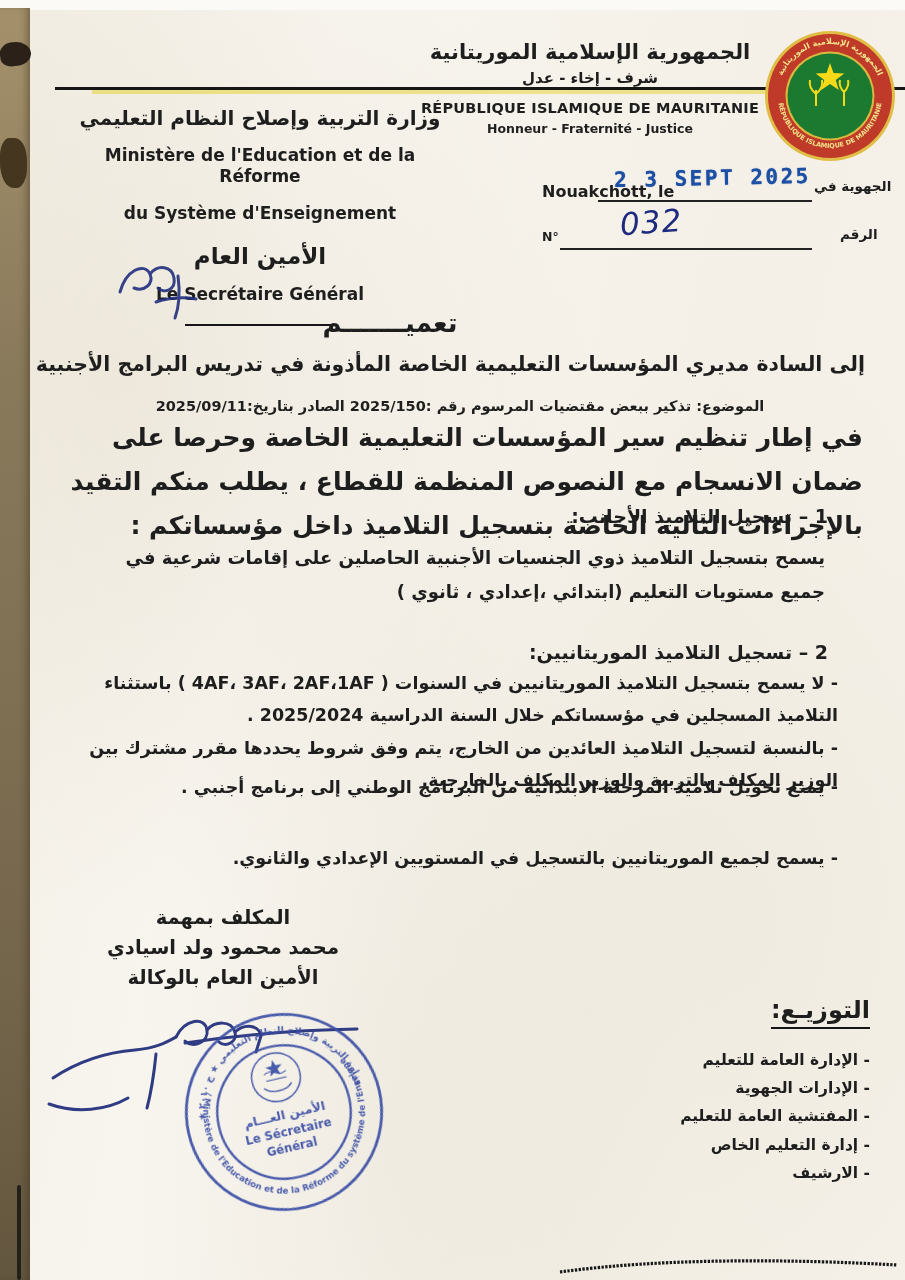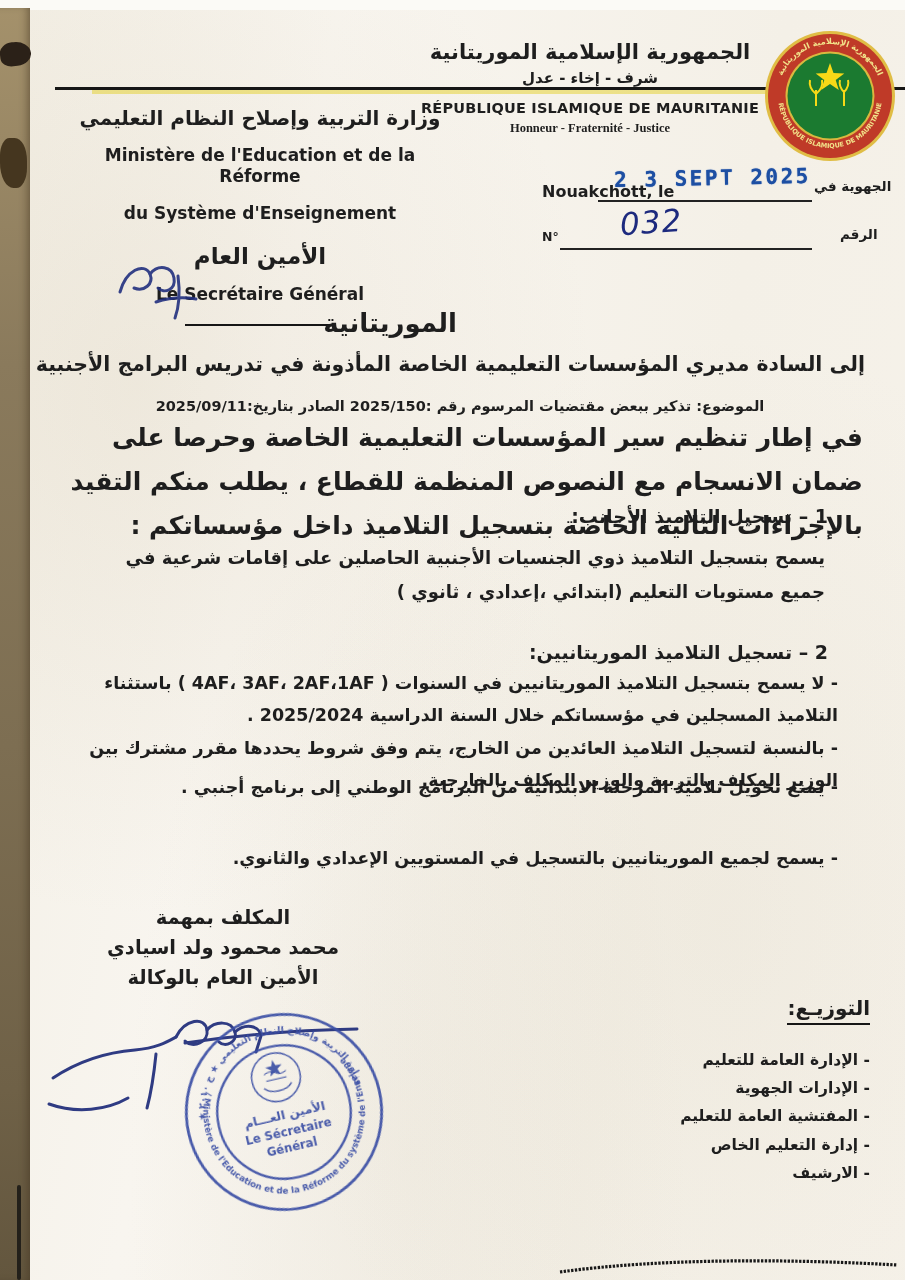--- a/index.html
+++ b/index.html
@@ -24,21 +24,21 @@
     box-shadow:inset -6px 0 8px -4px rgba(60,48,30,.55);}
   .edge-tear1{left:0;top:42px;width:31px;height:24px;background:#2b2118;border-radius:45% 55% 50% 40%;transform:rotate(-7deg);}
   .edge-tear2{left:0;top:138px;width:27px;height:50px;background:#45361f;border-radius:35% 45% 40% 50%;}
   .edge-dark-bottom{left:17px;top:1185px;width:4px;height:95px;background:#23201a;border-radius:2px;}
   
   .hdr-line{left:55px;top:87px;width:850px;height:3px;background:#161616;}
   .hdr-line-hl{left:92px;top:90px;width:690px;height:4px;background:rgba(228,208,40,.5);}
   .hdr-ar-title{left:420px;top:40px;width:340px;font-size:21px;letter-spacing:.5px;}
   .hdr-ar-motto{left:420px;top:69px;width:340px;font-size:15px;}
   .hdr-fr-title{left:420px;top:100px;width:340px;font-size:14.5px;letter-spacing:.2px;}
-  .hdr-fr-motto{left:420px;top:121px;width:340px;font-size:12.5px;font-family:Liberation Serif, serif;}
+  .hdr-fr-motto{left:420px;top:121px;width:340px;font-size:12.5px;}
   .emblem{left:762px;top:28px;}
   
   .ministry{left:65px;top:106px;width:390px;display:flex;flex-direction:column;align-items:center;gap:15px;}
   .ministry .m-ar{font-size:20px;}
   .ministry .m-fr{font-size:17px;line-height:1.25;}
   .ministry .m-off-ar{font-size:23px;margin-top:4px;}
   .ministry .m-off-fr{font-size:17px;}
   .ministry .m-rule{width:150px;height:2px;background:#161616;margin-top:5px;}
   
   .nkc-label{left:542px;top:182px;font-size:16px;}
@@ -60,21 +60,21 @@
   .h1{left:68px;top:505px;width:760px;}
   .s1{left:85px;top:541px;width:740px;font-size:18px;line-height:1.9;}
   .h2{left:68px;top:641px;width:760px;}
   .bullet{left:68px;width:770px;font-size:17.5px;line-height:1.8;}
   .b0{top:668px;} .b1{top:733px;} .b2{top:772px;text-align:right;} .b3{top:843px;}
   
   .sigblock{left:88px;top:906px;width:270px;display:flex;flex-direction:column;gap:7px;font-size:19.5px;}
   .signature-svg{left:35px;top:998px;}
   .stamp{left:176px;top:1004px;transform:rotate(-13deg);filter:blur(.2px);}
   
-  .dist-head{left:700px;top:996px;width:170px;font-size:20px;}
+  .dist-head{left:700px;top:996px;width:170px;font-size:24px;}
   .dist-head span{border-bottom:2.5px solid #161616;padding-bottom:3px;}
   .dist-items{left:640px;top:1046px;width:230px;font-size:15.5px;line-height:1.82;}
   .bottom-curve{left:552px;top:1246px;}
 </style>
 </head>
 <body>
 
 <div class="scan">
 
   <div class="abs top-sliver"></div>
@@ -133,21 +133,21 @@
 
   <svg class="abs initials" width="125" height="80" viewBox="0 0 125 80">
     <g stroke="#22307f" stroke-width="3" fill="none" stroke-linecap="round" opacity=".9">
       <path d="M 28,46 C 34,24 52,16 58,28 C 62,38 52,46 42,42"></path>
       <path d="M 58,28 C 66,18 80,20 82,32 C 84,44 72,48 66,42"></path>
       <path d="M 64,56 C 80,51 92,51 104,53"></path>
       <path d="M 86,30 C 88,45 88,58 83,72"></path>
     </g>
   </svg>
 
-  <div class="abs title c b ar">الموريتانية</div>
+  <div class="abs title c b ar">تعميـــــــم</div>
   <div class="abs addressee c b ar">إلى السادة مديري المؤسسات التعليمية الخاصة المأذونة في تدريس البرامج الأجنبية</div>
   <div class="abs subject c b ar">الموضوع: تذكير ببعض مقتضيات المرسوم رقم :2025/150 الصادر بتاريخ:2025/09/11</div>
   <div class="abs intro r b ar" dir="rtl">في إطار تنظيم سير المؤسسات التعليمية الخاصة وحرصا على ضمان الانسجام مع النصوص المنظمة للقطاع ، يطلب منكم التقيد بالإجراءات التالية الخاصة بتسجيل التلاميذ داخل مؤسساتكم :</div>
   <div class="abs h1 h-sec r b ar" dir="rtl">1 – تسجيل التلاميذ الأجانب:</div>
   <div class="abs s1 r b ar" dir="rtl">يسمح بتسجيل التلاميذ ذوي الجنسيات الأجنبية الحاصلين على إقامات شرعية في جميع مستويات التعليم (ابتدائي ،إعدادي ، ثانوي )</div>
   <div class="abs h2 h-sec r b ar" dir="rtl">2 – تسجيل التلاميذ الموريتانيين:</div>
   <div class="abs bullet b0 r b ar" dir="rtl">- لا يسمح بتسجيل التلاميذ الموريتانيين في السنوات ⁦( 4AF، 3AF، 2AF،1AF )⁩ باستثناء التلاميذ المسجلين في مؤسساتكم خلال السنة الدراسية 2025/2024 .</div>
   <div class="abs bullet b1 r b ar" dir="rtl">- بالنسبة لتسجيل التلاميذ العائدين من الخارج، يتم وفق شروط يحددها مقرر مشترك بين الوزير المكلف بالتربية والوزير المكلف بالخارجية.</div>
   <div class="abs bullet b2 r b ar" dir="rtl">- يمنع تحويل تلاميذ المرحلة الابتدائية من البرنامج الوطني إلى برنامج أجنبي .</div>
   <div class="abs sigblock c b ar">

